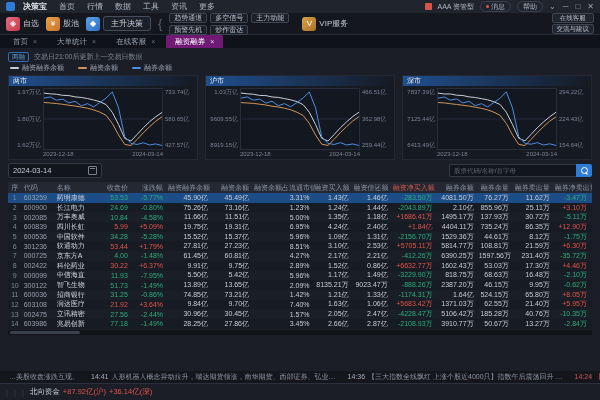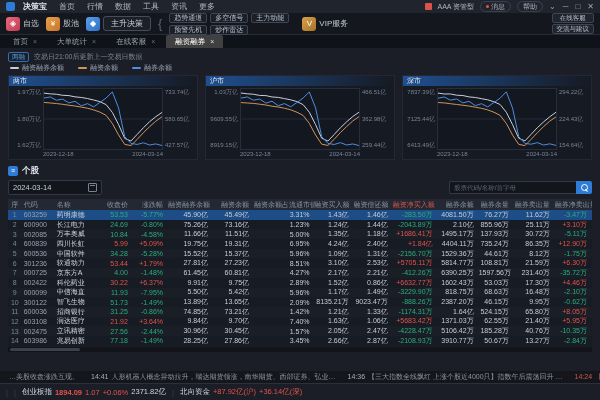--- a/index.html
+++ b/index.html
@@ -36,21 +36,21 @@
         color:#b8c0cc;background:#1b1f28;height:8px;line-height:8px}
   .vip{display:flex;align-items:center;gap:3px;margin-left:6px;color:#c2c9d4}
   .right-btns{margin-left:auto;display:flex;flex-direction:column;gap:1px}
   .rbtn{border:1px solid #3e4552;border-radius:2px;font-size:6.5px;padding:0 4px;
         height:8px;line-height:8px;color:#b8c0cc;background:#20242d;text-align:center}
   
   .tabbar{height:13px;background:#0f1218;display:flex;align-items:flex-end;padding:0 4px;
           gap:2px;flex:0 0 auto;font-size:7.5px}
   .tab{display:flex;align-items:center;gap:5px;padding:1px 9px;color:#98a0ae;height:11px}
   .tab .x{color:#6a7280;font-size:7px}
-  .tab.active{background:#404040;color:#fff;border-radius:2px 2px 0 0}
+  .tab.active{background:#701a75;color:#fff;border-radius:2px 2px 0 0}
   .tab.active .x{color:#cfe0f5}
   
   .content{flex:1;padding:3px 8px 0;display:flex;flex-direction:column;overflow:hidden;background:#1b1e26}
   .infobar{display:flex;align-items:center;gap:5px;height:11px}
   .chip{border:1px solid #2f6fb8;color:#5b9bd5;font-size:6.5px;padding:0 3px;border-radius:2px;line-height:8px}
   .infotext{color:#7f8795;font-size:7px}
   .legend{display:flex;gap:14px;align-items:center;height:12px;padding-left:2px}
   .leg{display:flex;align-items:center;gap:3px;font-size:7px;color:#9aa3b2}
   .leg i{width:9px;height:2px;border-radius:1px}
   .charts{display:flex;gap:7px;margin-top:1px}
@@ -290,24 +290,20 @@
             <span>154.64亿</span>
           </div>
         </div>
         <div class="ch-x">
           <span>2023-12-18</span>
           <span>2024-03-14</span>
         </div>
       </div>
     </div>
 
-  <div class="sec-head">
-    <span class="sec-ico">≡</span>
-    <span class="sec-title">个股</span>
-  </div>
 
   <div class="controls">
     <div class="datebox">
       <span>2024-03-14</span>
       <span class="cal"></span>
     </div>
     <div class="searchbox">
       <input placeholder="股票代码/名称/首字母" style="">
       <span class="sbtn2">
         <span class="mag"></span>
@@ -584,27 +580,20 @@
     <span class="tick"><span class="t"></span><span>…美股收盘涨跌互现。</span></span>
     <span class="tick"><span class="t">14:41</span><span>人形机器人概念异动拉升，瑞达期货领涨，南华期货、西部证券、弘业…</span></span>
     <span class="tick"><span class="t">14:36</span><span>【三大指数全线飘红 上涨个股近4000只】指数午后震荡回升 …</span></span>
     <span class="tick hl"><span class="t">14:24</span><span>【国联证券：银行后续修复下行空间不大 具备高股息率先企稳…】</span></span>
   </div>
 
 <div class="statusbar">
   <span style="display:flex;gap:6px;align-items:center">
       <span class="sep">|</span>
       <span class="sep">|</span>
-      <span class="idx">
-        <span class="nm">创业板指</span>
-        <span class="v">1894.09</span>
-        <span class="c">1.07</span>
-        <span class="p">+0.06%</span>
-        <span class="amt">2371.82亿</span>
-      </span>
       <span class="sep">|</span>
       <span class="north">
         <span class="nm">北向资金</span>
         <span class="v">+87.92亿(沪)</span>
         <span class="v">+36.14亿(深)</span>
       </span>
     </span>
 
 </div>
 

